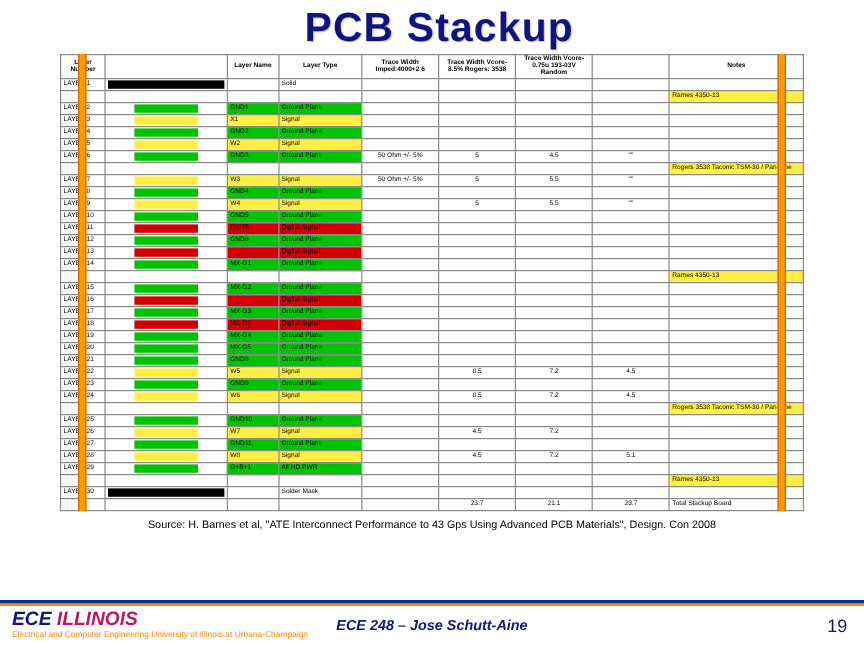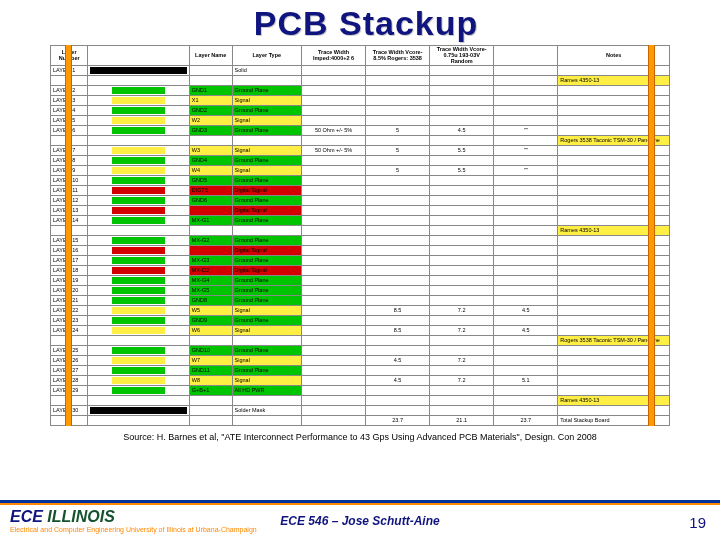--- a/index.html
+++ b/index.html
@@ -25,21 +25,21 @@
   .dig { background:#d40000; }
   .drill { position:absolute; top:0; bottom:0; width:5px; background:#ff9900; border-left:1px solid #c66600; border-right:1px solid #c66600; }
   .drill1 { left:15px; }
   .drill2 { right:15px; }
   .yel { background:#ffee44; }
   .source { font-size:9px; text-align:center; margin:6px 0 2px 0; }
   .footer { position:absolute; left:0; right:0; bottom:0; height:40px; }
   .fline { position:absolute; left:0; right:0; top:0; height:3px; background:#003399; }
   .fline2 { position:absolute; left:0; right:0; top:3px; height:2px; background:#ff8800; }
   .flogo { position:absolute; left:10px; top:8px; font-style:italic; font-weight:bold; font-size:16px; color:#10147e; }
-  .flogo .il { color:#14532d; }
+  .flogo .il { color:#be185d; }
   .fsub { position:absolute; left:10px; top:26px; font-size:7px; color:#ff8800; }
   .fcenter { position:absolute; left:0; right:0; top:14px; text-align:center; font-size:12px; font-style:italic; font-weight:bold; color:#10147e; }
   .fpage { position:absolute; right:14px; top:14px; font-size:15px; color:#10147e; }
   td.center { text-align:center; }
 </style>
 </head>
 <body>
 
 <div class="title">PCB Stackup</div>
 
@@ -595,15 +595,15 @@
 
 <div class="source">Source: H. Barnes et al, "ATE Interconnect Performance to 43 Gps Using Advanced PCB Materials", Design. Con 2008</div>
 
 <div class="footer">
   <div class="fline"></div>
   <div class="fline2"></div>
   <div class="flogo">
     <span>ECE </span><span class="il">ILLINOIS</span>
   </div>
   <div class="fsub">Electrical and Computer Engineering   University of Illinois at Urbana-Champaign</div>
-  <div class="fcenter">ECE 546 – Jose Schutt-Aine</div>
+  <div class="fcenter">ECE 248 – Jose Schutt-Aine</div>
   <div class="fpage">19</div>
 </div>
 
 </body></html>

